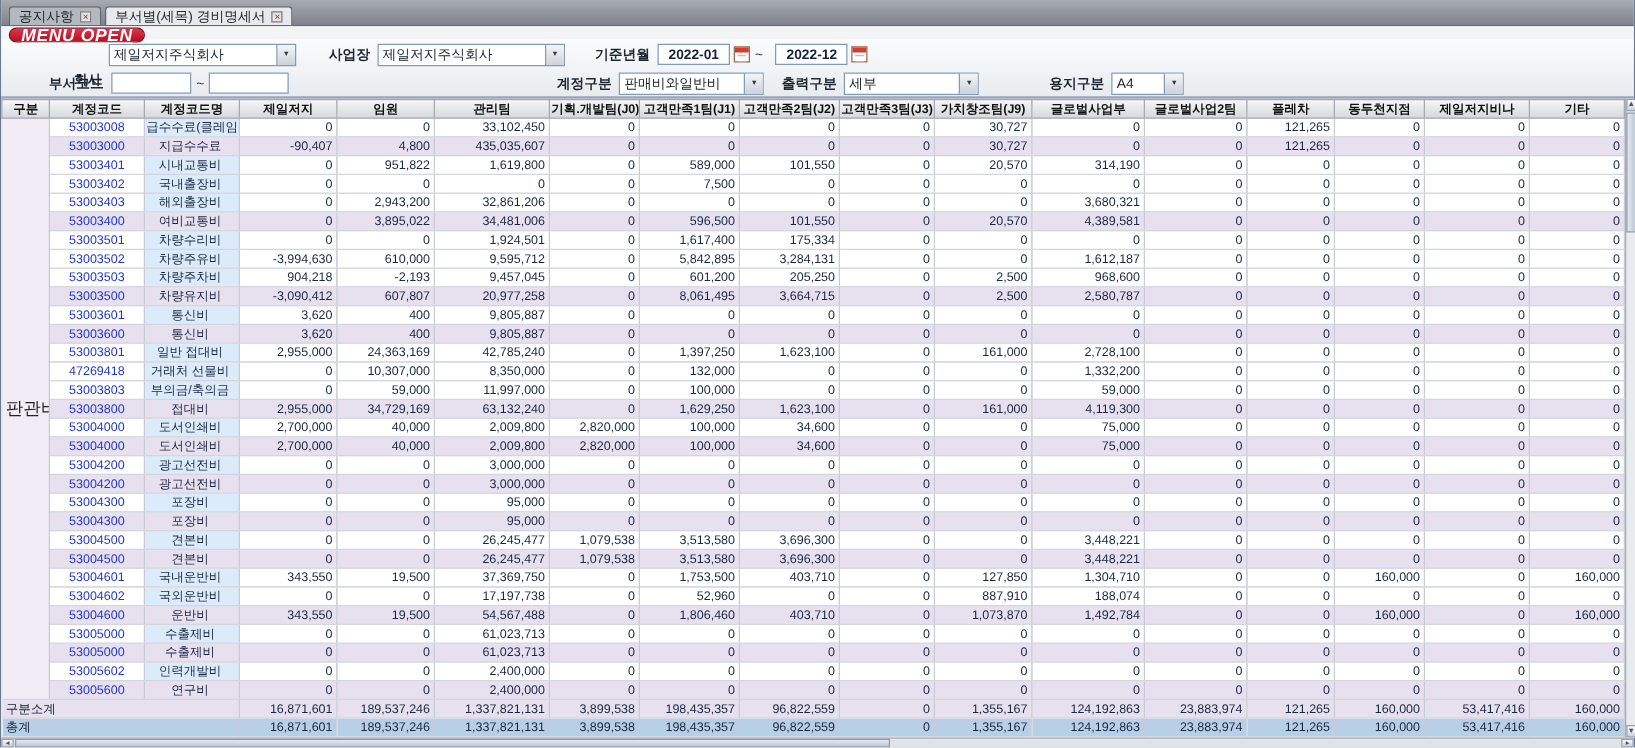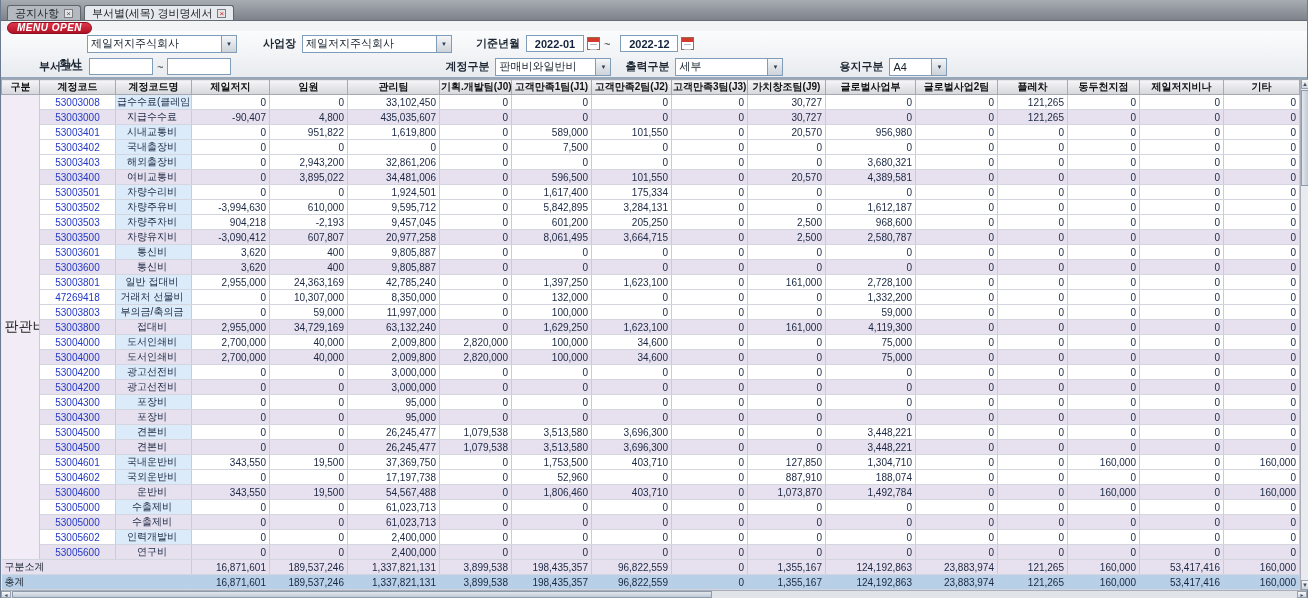--- a/index.html
+++ b/index.html
@@ -9,21 +9,21 @@
 
   
   .tabbar { height:31px; background:linear-gradient(#a7abb2,#7e838b); display:flex; align-items:flex-end; padding-left:6px; gap:3px; border-bottom:1px solid #666c74; }
   .tab { height:15px; display:flex; align-items:center; gap:5px; padding:0 7px; font-size:11px; color:#23272c; border:1px solid #60656c; border-bottom:none; border-radius:3px 3px 0 0; background:#b4b8bf; cursor:default; white-space:nowrap; }
   .tab.active { background:#e6e9ed; }
   .tab-close { width:9px; height:9px; background:#e4e4e4; border:1px solid #7c7c84; font-size:8px; line-height:7px; text-align:center; color:#555; }
   .tab.active .tab-close { color:#c22; }
 
   
   .menubar { height:14px; background:#f2f4f6; position:relative; }
-  .menu-open { position:absolute; left:6px; top:1px; height:12px; padding:0 9px; background:linear-gradient(#e0354a,#b11226); color:#fff; font-size:10px; font-weight:bold; font-style:italic; border:1px solid #8d0e1f; border-radius:7px; line-height:10px; letter-spacing:.5px; cursor:pointer; }
+  .menu-open { position:absolute; left:6px; top:1px; height:12px; padding:0 9px; background:linear-gradient(#e0354a,#b11226); color:#fff; font-size:14px; font-weight:bold; font-style:italic; border:1px solid #8d0e1f; border-radius:7px; line-height:10px; letter-spacing:.5px; cursor:pointer;text-decoration:underline; }
 
   
   .filters { height:48px; background:linear-gradient(#fbfcfd,#e8ebef); border-bottom:2px solid #97a7ba; padding-top:1px; }
   .frow { display:flex; align-items:center; height:23px; font-size:11px; color:#16202c; white-space:nowrap; }
   .lbl { font-weight:bold; color:#1c2733; }
   .select { height:18px; background:#fff; border:1px solid #7f9db9; display:flex; align-items:center; cursor:pointer; }
   .sel-val { flex:1; padding:0 3px; font-size:11px; overflow:hidden; }
   .sel-arrow { width:15px; height:16px; background:linear-gradient(#f4f5f7,#cdd3da); border-left:1px solid #7f9db9; font-size:6px; color:#2c3e50; display:flex; align-items:center; justify-content:center; }
   .tbox { height:17px; border:1px solid #7f9db9; background:#fff; font-size:11px; font-family:inherit; padding:0 2px; }
   .datebox { width:58px; text-align:center; font-weight:bold; color:#14233c; }
@@ -219,21 +219,21 @@
             <td class="code">53003401</td>
             <td class="name">시내교통비</td>
             <td class="num">0</td>
             <td class="num">951,822</td>
             <td class="num">1,619,800</td>
             <td class="num">0</td>
             <td class="num">589,000</td>
             <td class="num">101,550</td>
             <td class="num">0</td>
             <td class="num">20,570</td>
-            <td class="num">956,980</td>
+            <td class="num">314,190</td>
             <td class="num">0</td>
             <td class="num">0</td>
             <td class="num">0</td>
             <td class="num">0</td>
             <td class="num">0</td>
           </tr>
           <tr class="detail">
             <td class="code">53003402</td>
             <td class="name">국내출장비</td>
             <td class="num">0</td>

